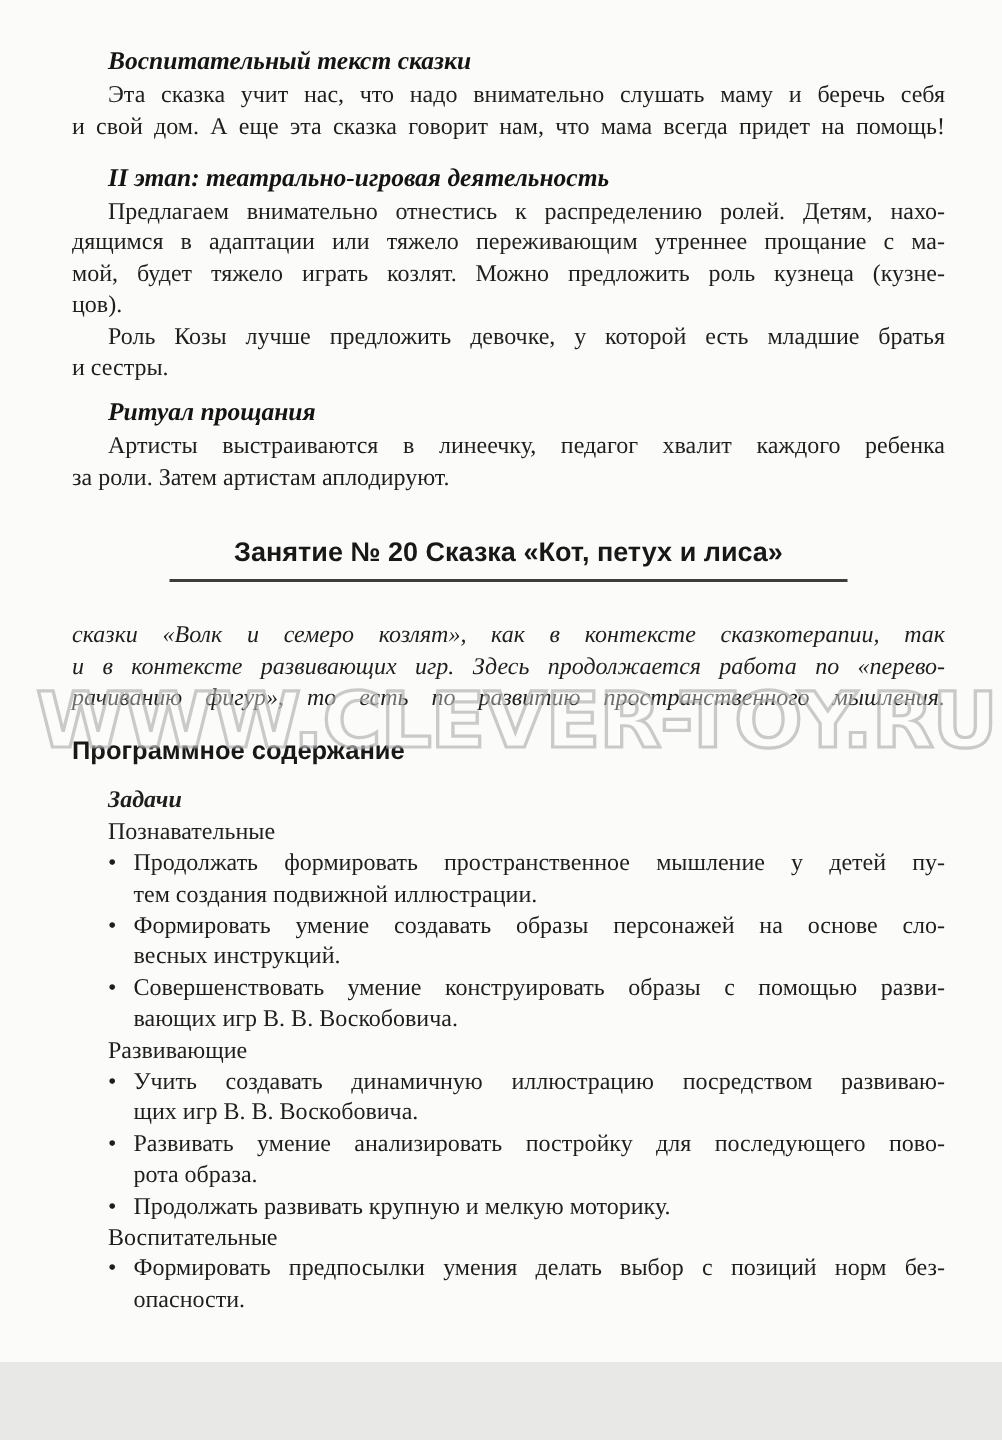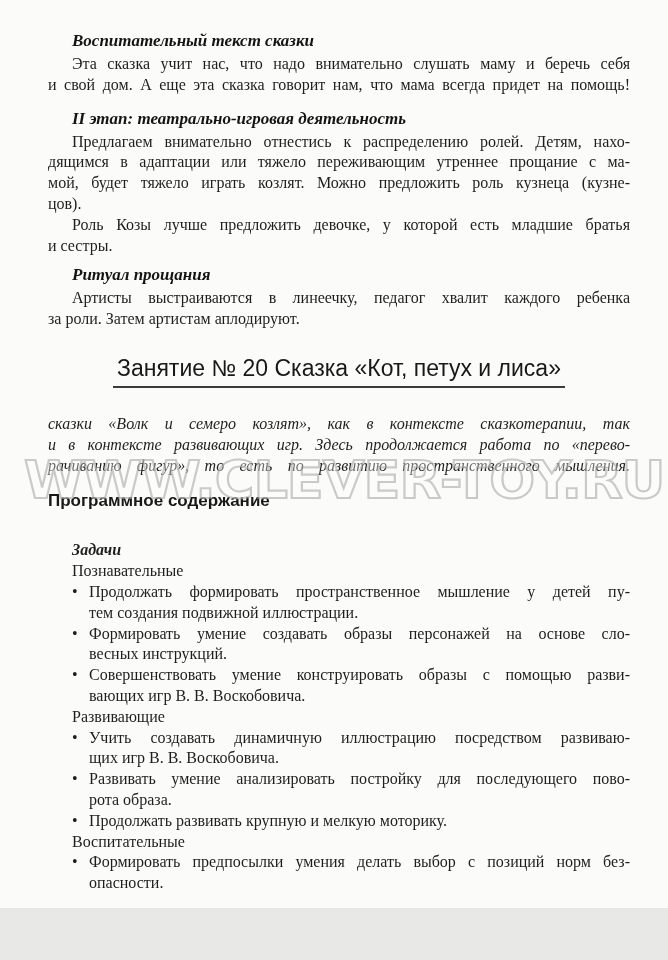--- a/index.html
+++ b/index.html
@@ -18,34 +18,34 @@
   .manual-line{line-height:20.8px;text-align:justify;text-align-last:justify;text-indent:24px;}
   .sub-head{
     font-size:17px;line-height:22px;font-weight:bold;font-style:italic;
     margin:12px 0 0 24px;color:#141414;
   }
   .sub-head.first{margin-top:0;}
   .sub-head.mt8{margin-top:8px;}
   .lesson-block{margin-top:26px;}
   .lesson-title{
     font-family:"Liberation Sans","DejaVu Sans",sans-serif;
-    font-weight:normal;font-size:23px;line-height:24px;text-align:center;
+    font-weight:bold;font-size:18px;line-height:24px;text-align:center;
     color:#181818;margin:0;
   }
   .heading-rule{width:452px;height:2px;background:#3c3c3c;margin:6px auto 0 auto;}
   .nb-para{margin-top:26px;font-size:16px;font-style:italic;}
   .nb-label{font-weight:bold;}
   .program-head{
     font-family:"Liberation Sans","DejaVu Sans",sans-serif;
     font-weight:bold;font-size:17px;line-height:22px;text-align:left;
     color:#181818;margin:14px 0 0 0;
   }
   .tasks-label{
     font-size:16px;line-height:20.8px;font-weight:bold;font-style:italic;
-    margin:28px 0 0 24px;
+    margin:12px 0 0 24px;
   }
   .group-label{font-size:16px;line-height:20.8px;margin-left:24px;}
   .item{display:flex;margin-left:24px;font-size:16px;}
   .marker{width:17px;flex:none;line-height:20.8px;}
   .item-lines{flex:1;min-width:0;}
   .page-number{position:absolute;left:46px;top:912px;font-size:16px;line-height:20px;}
   .watermark{
     position:absolute;left:24px;top:452px;width:620px;text-align:center;
     font-family:"DejaVu Sans","Liberation Sans",sans-serif;
     font-weight:bold;font-size:54px;line-height:58px;letter-spacing:-1px;

